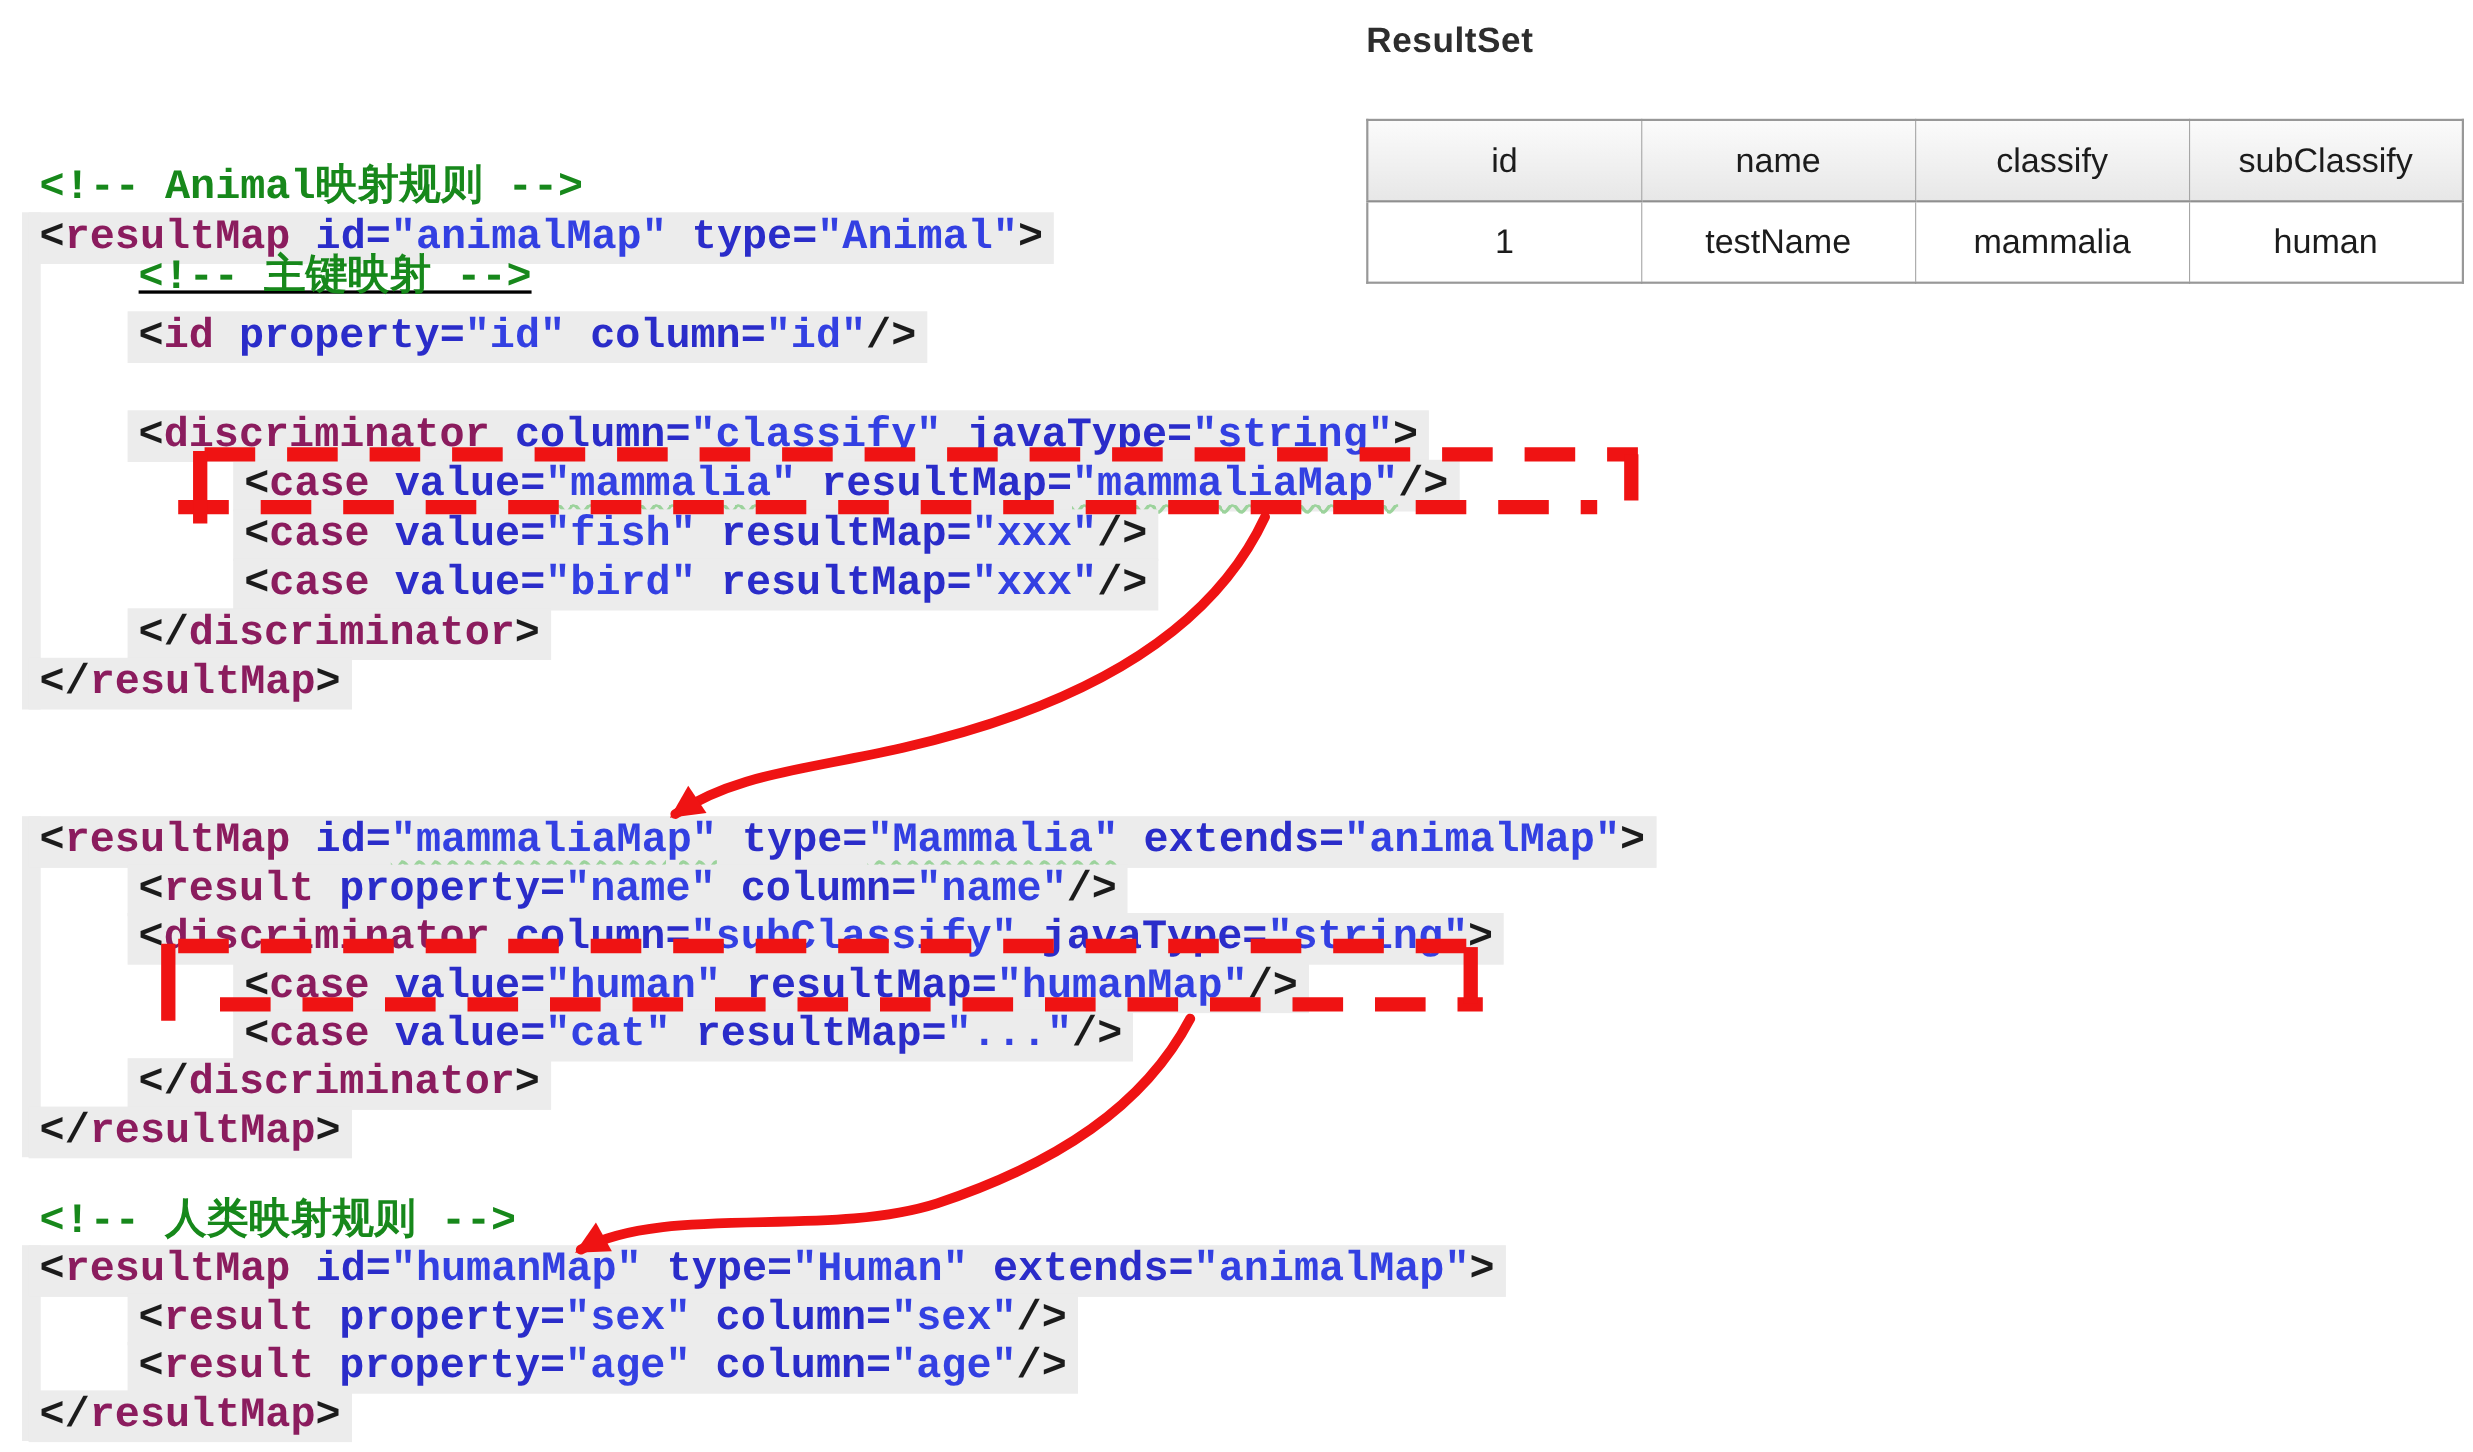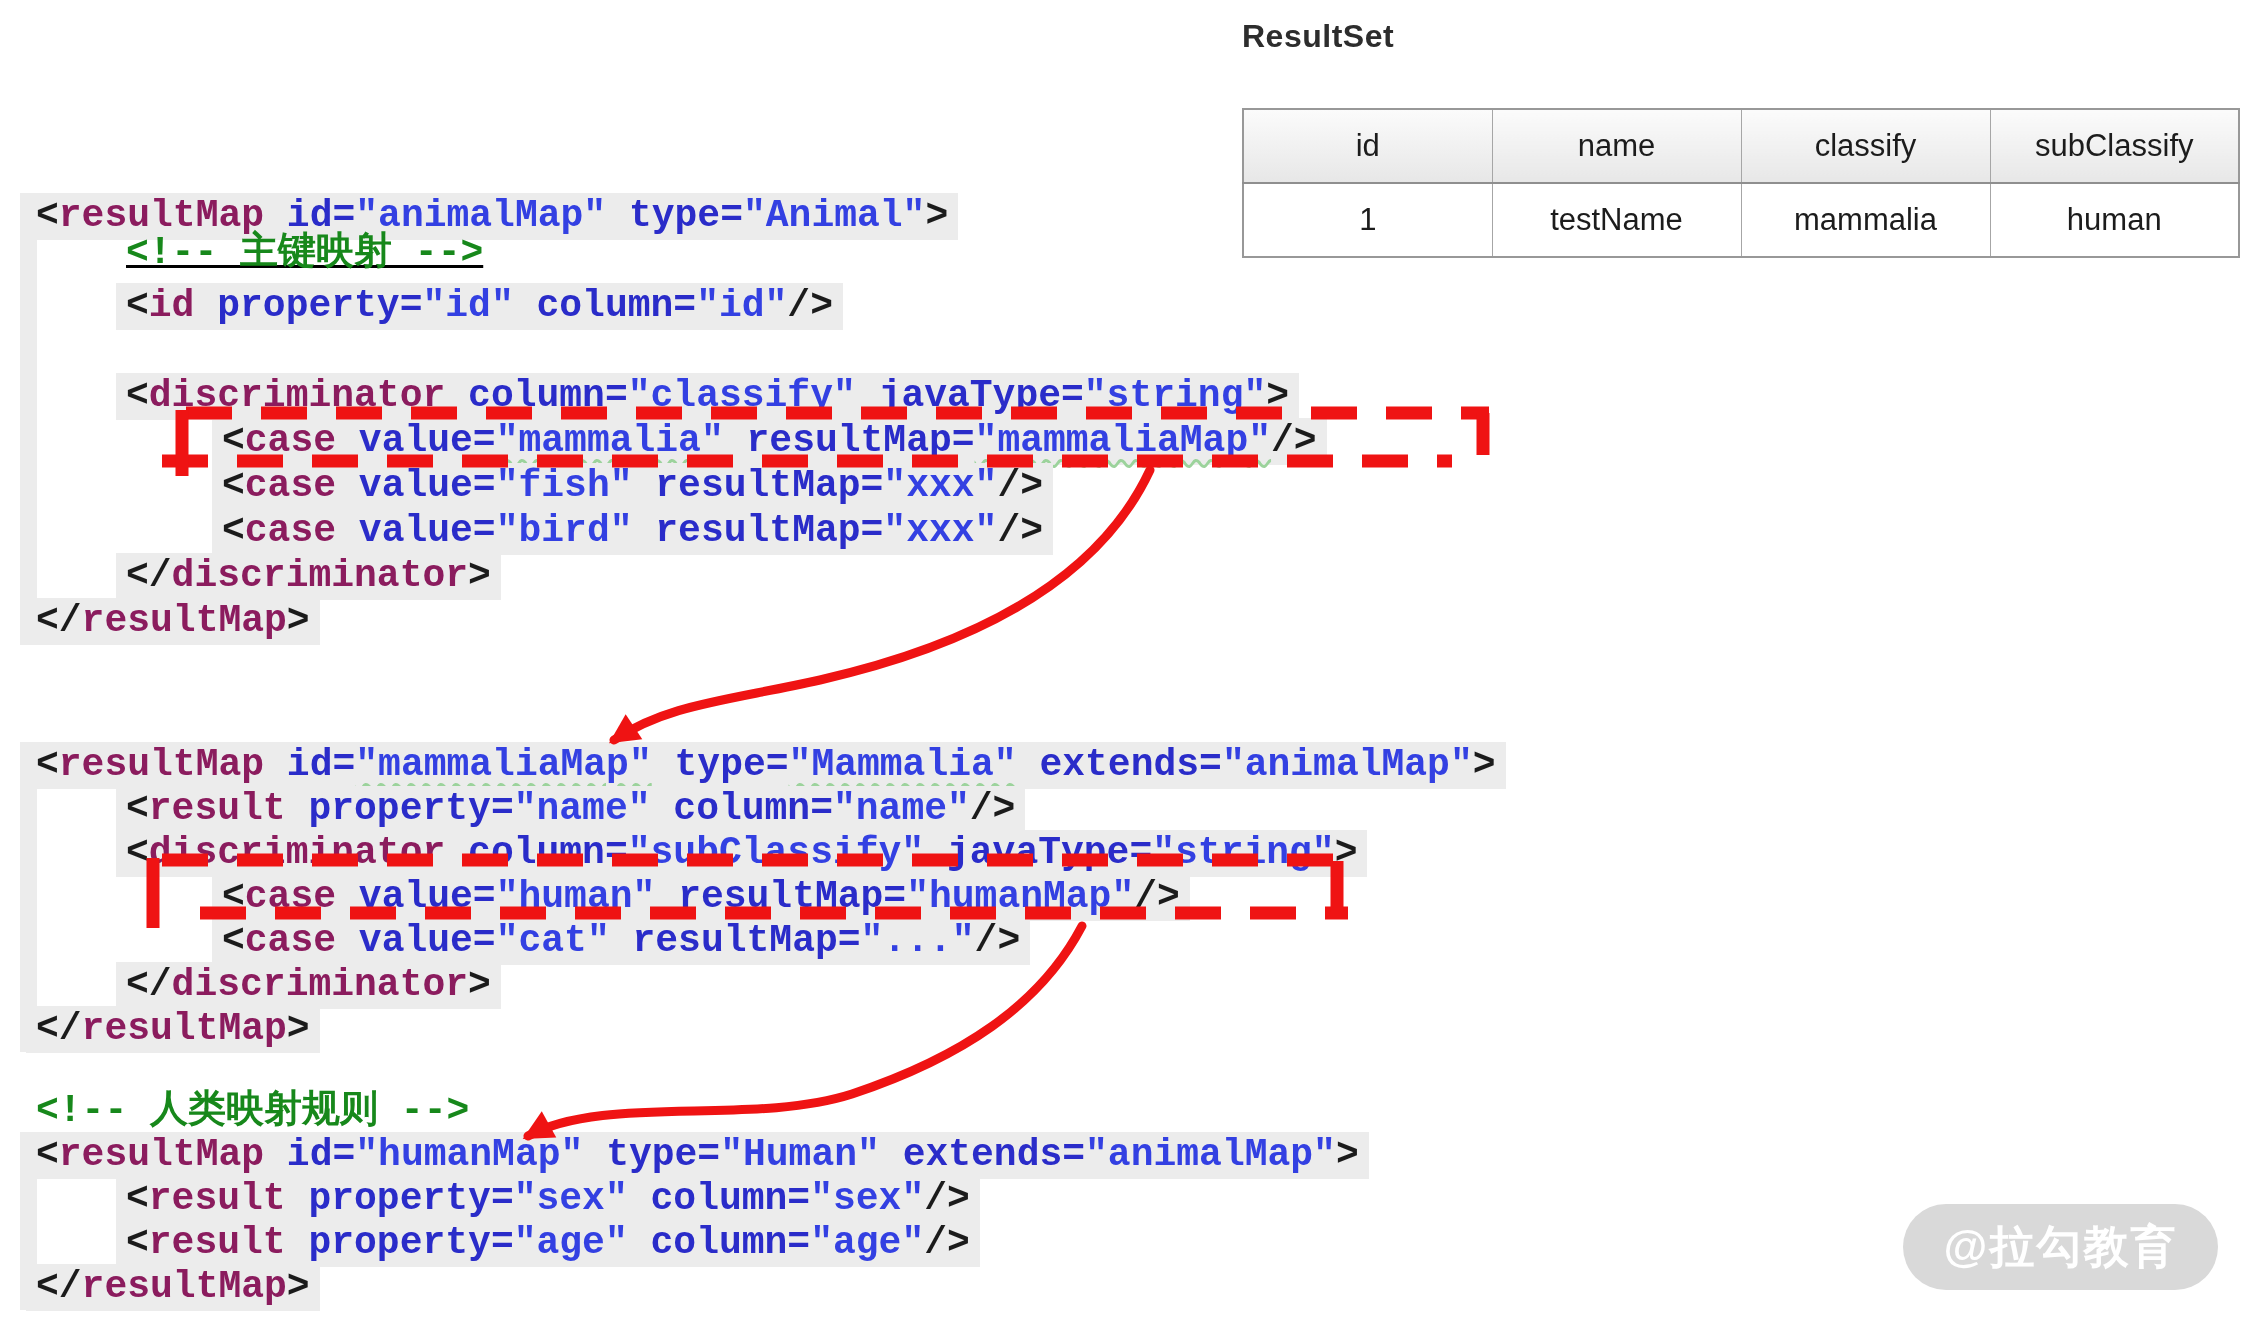--- a/index.html
+++ b/index.html
@@ -57,20 +57,21 @@
     display:flex;align-items:center;justify-content:center;
     font-size:45px;font-weight:bold;letter-spacing:2px;}
 </style>
 </head>
 <body>
 
 <div id="stage">
 
   <div id="code-layer">
       <div class="strip" style="left: 20px; top: 193px; width: 17px; height: 452px;"></div>
+      <div class="code-line comment" style="left: 26px; top: 148px;"><span class="tok-com">&lt;!-- Animal映射规则 --&gt;</span></div>
       <div class="code-line" style="left: 26px; top: 193px;"><span class="tok-p">&lt;</span><span class="tok-tag">resultMap</span><span class="tok-p"> </span><span class="tok-attr">id=</span><span class="tok-val">"animalMap"</span><span class="tok-p"> </span><span class="tok-attr">type=</span><span class="tok-val">"Animal"</span><span class="tok-p">&gt;</span></div>
       <div class="code-line comment" style="left: 116px; top: 230px; text-decoration: underline;"><span class="tok-com">&lt;!-- 主键映射 --&gt;</span></div>
       <div class="code-line" style="left: 116px; top: 283px;"><span class="tok-p">&lt;</span><span class="tok-tag">id</span><span class="tok-p"> </span><span class="tok-attr">property=</span><span class="tok-val">"id"</span><span class="tok-p"> </span><span class="tok-attr">column=</span><span class="tok-val">"id"</span><span class="tok-p">/&gt;</span></div>
       <div class="code-line" style="left: 116px; top: 373px;"><span class="tok-p">&lt;</span><span class="tok-tag">discriminator</span><span class="tok-p"> </span><span class="tok-attr">column=</span><span class="tok-val">"classify"</span><span class="tok-p"> </span><span class="tok-attr">javaType=</span><span class="tok-val">"string"</span><span class="tok-p">&gt;</span></div>
       <div class="code-line" style="left: 212px; top: 418px;"><span class="tok-p">&lt;</span><span class="tok-tag">case</span><span class="tok-p"> </span><span class="tok-attr">value=</span><span class="tok-valw">"mammalia"</span><span class="tok-p"> </span><span class="tok-attr">resultMap=</span><span class="tok-valw">"mammaliaMap"</span><span class="tok-p">/&gt;</span></div>
       <div class="code-line" style="left: 212px; top: 463px;"><span class="tok-p">&lt;</span><span class="tok-tag">case</span><span class="tok-p"> </span><span class="tok-attr">value=</span><span class="tok-val">"fish"</span><span class="tok-p"> </span><span class="tok-attr">resultMap=</span><span class="tok-val">"xxx"</span><span class="tok-p">/&gt;</span></div>
       <div class="code-line" style="left: 212px; top: 508px;"><span class="tok-p">&lt;</span><span class="tok-tag">case</span><span class="tok-p"> </span><span class="tok-attr">value=</span><span class="tok-val">"bird"</span><span class="tok-p"> </span><span class="tok-attr">resultMap=</span><span class="tok-val">"xxx"</span><span class="tok-p">/&gt;</span></div>
       <div class="code-line" style="left: 116px; top: 553px;"><span class="tok-p">&lt;/</span><span class="tok-tag">discriminator</span><span class="tok-p">&gt;</span></div>
       <div class="code-line" style="left: 26px; top: 598px;"><span class="tok-p">&lt;/</span><span class="tok-tag">resultMap</span><span class="tok-p">&gt;</span></div>
       <div class="strip" style="left: 20px; top: 742px; width: 17px; height: 310px;"></div>
@@ -127,15 +128,14 @@
     <tbody id="rs-body">
         <tr>
           <td>1</td>
           <td>testName</td>
           <td>mammalia</td>
           <td>human</td>
         </tr>
       </tbody>
   </table>
 
-  <div id="watermark">@拉勾教育</div>
 
 </div>
 
 </body></html>

